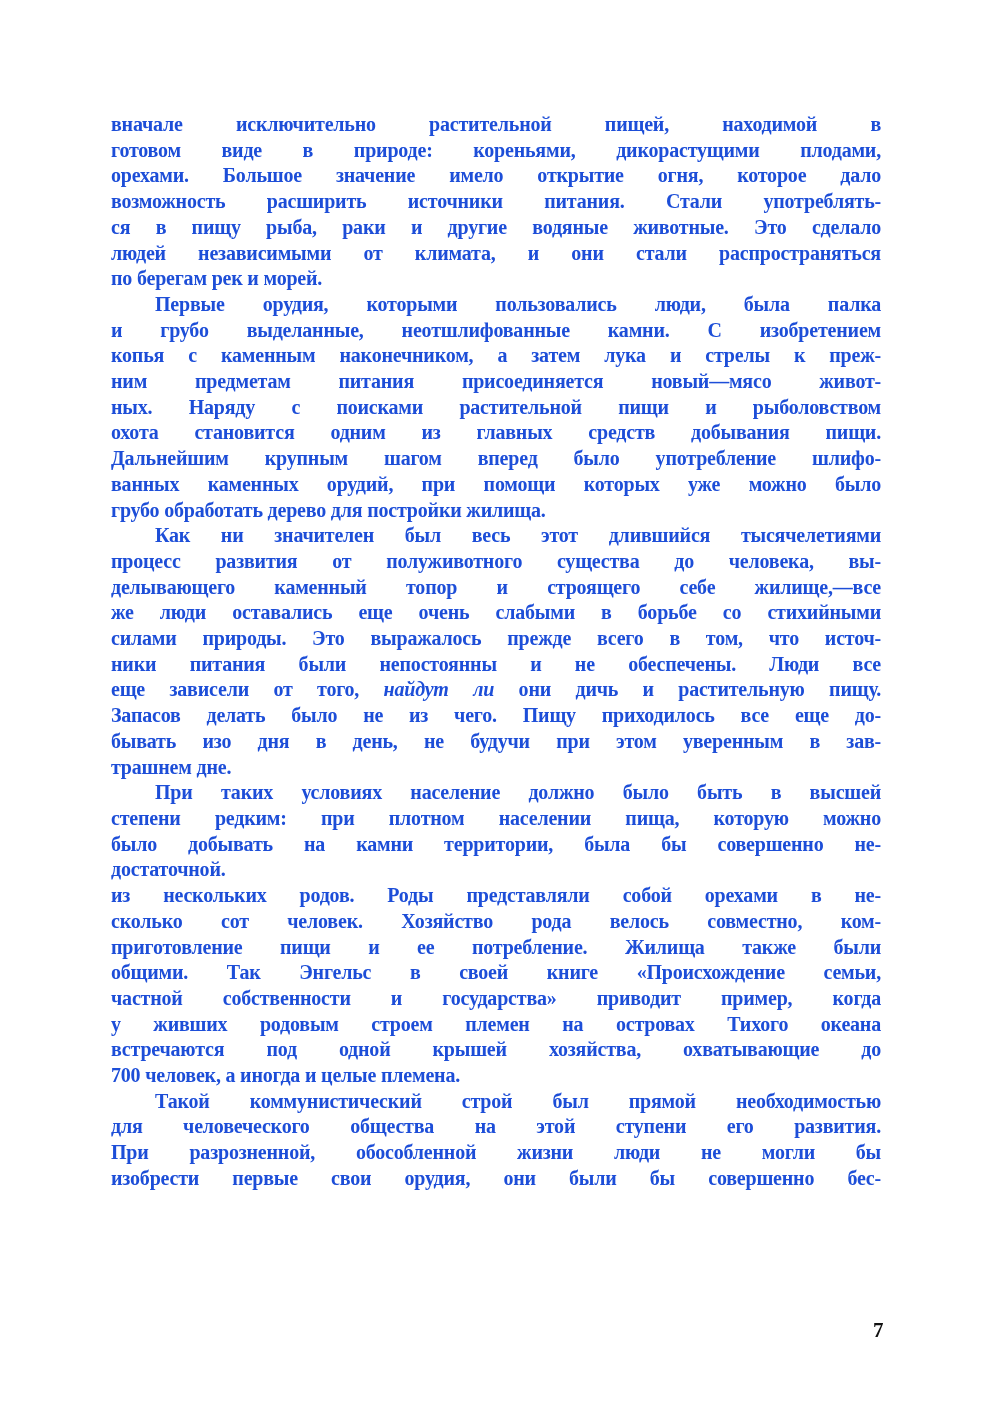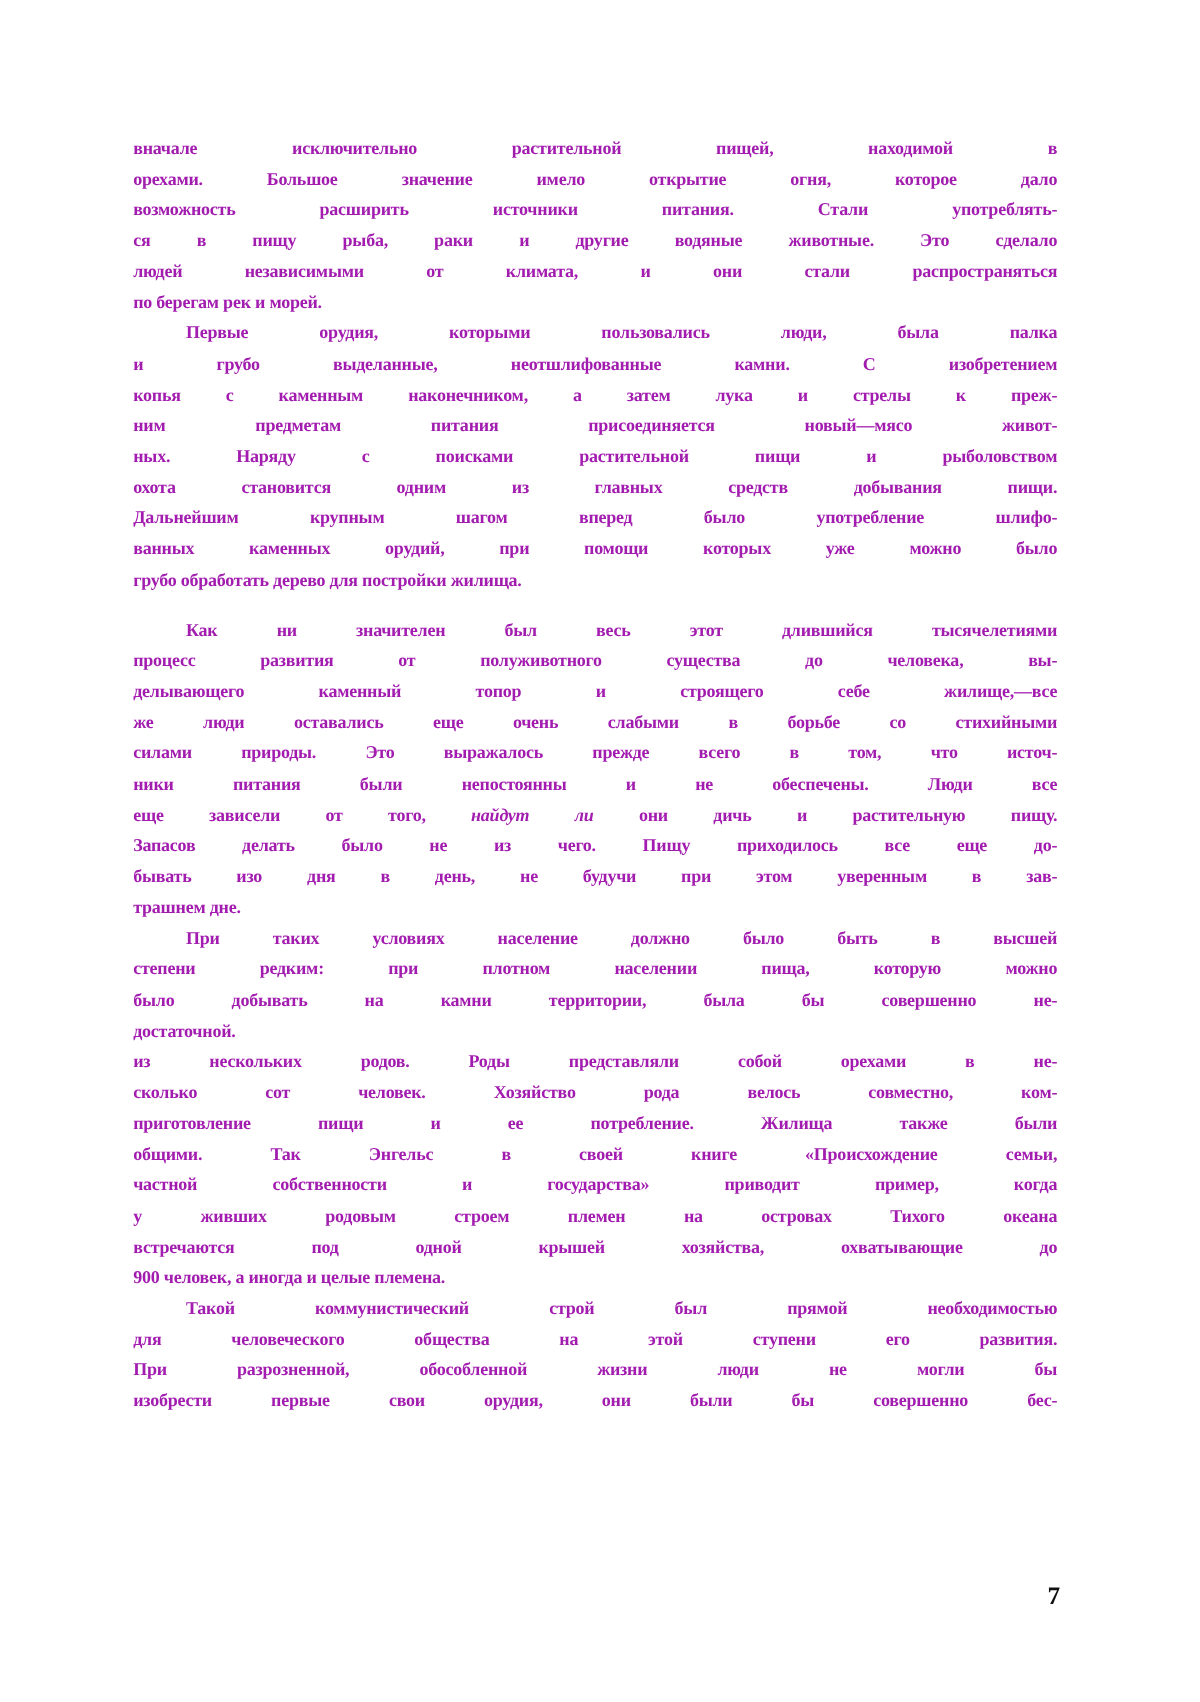--- a/index.html
+++ b/index.html
@@ -3,23 +3,23 @@
 <meta charset="utf-8">
 <style>
   html, body { margin: 0; padding: 0; background: #ffffff; }
   body { width: 1000px; height: 1418px; position: relative; overflow: hidden; }
   .page {
     position: absolute;
     left: 111px;
     top: 112px;
     width: 770px;
     font-family: "Liberation Serif", "DejaVu Serif", serif;
-    font-size: 15px;
+    font-size: 20px;
     line-height: 25.7px;
-    color: #a21caf;
+    color: #1d4ed8;
     font-weight: bold;
     letter-spacing: -0.2px;
   }
   .para {
     margin: 0;
     text-align: justify;
     text-indent: 0;
     hyphens: manual;
   }
   .line { display: block; text-align: justify; text-align-last: justify; white-space: nowrap; }
@@ -34,39 +34,40 @@
     font-size: 21px;
     color: #111;
   }
 </style>
 </head>
 <body>
 
 <div class="page" id="page-body">
     <div class="para">
       <span class="line">вначале исключительно растительной пищей, находимой в</span>
+      <span class="line">готовом виде в природе: кореньями, дикорастущими плодами,</span>
       <span class="line">орехами. Большое значение имело открытие огня, которое дало</span>
       <span class="line">возможность расширить источники питания. Стали употреблять-</span>
       <span class="line">ся в пищу рыба, раки и другие водяные животные. Это сделало</span>
       <span class="line">людей независимыми от климата, и они стали распространяться</span>
       <span class="line last">по берегам рек и морей.</span>
     </div>
     <div class="para">
       <span class="line" style="text-indent: 44px;">Первые орудия, которыми пользовались люди, была палка</span>
       <span class="line">и грубо выделанные, неотшлифованные камни. С изобретением</span>
       <span class="line">копья с каменным наконечником, а затем лука и стрелы к преж-</span>
       <span class="line">ним предметам питания присоединяется новый—мясо живот-</span>
       <span class="line">ных. Наряду с поисками растительной пищи и рыболовством</span>
       <span class="line">охота становится одним из главных средств добывания пищи.</span>
       <span class="line">Дальнейшим крупным шагом вперед было употребление шлифо-</span>
       <span class="line">ванных каменных орудий, при помощи которых уже можно было</span>
       <span class="line last">грубо обработать дерево для постройки жилища.</span>
     </div>
     <div class="para">
-      <span class="line" style="text-indent: 44px; margin-top: 16px;">Как ни значителен был весь этот длившийся тысячелетиями</span>
+      <span class="line" style="text-indent: 44px;">Как ни значителен был весь этот длившийся тысячелетиями</span>
       <span class="line">процесс развития от полуживотного существа до человека, вы-</span>
       <span class="line">делывающего каменный топор и строящего себе жилище,—все</span>
       <span class="line">же люди оставались еще очень слабыми в борьбе со стихийными</span>
       <span class="line">силами природы. Это выражалось прежде всего в том, что источ-</span>
       <span class="line">ники питания были непостоянны и не обеспечены. Люди все</span>
       <span class="line">еще зависели от того, <em>найдут ли</em> они дичь и растительную пищу.</span>
       <span class="line">Запасов делать было не из чего. Пищу приходилось все еще до-</span>
       <span class="line">бывать изо дня в день, не будучи при этом уверенным в зав-</span>
       <span class="line last">трашнем дне.</span>
     </div>
@@ -77,21 +78,21 @@
       <span class="line last">достаточной.</span>
     </div>
     <div class="para">
       <span class="line">из нескольких родов. Роды представляли собой орехами в не-</span>
       <span class="line">сколько сот человек. Хозяйство рода велось совместно, ком-</span>
       <span class="line">приготовление пищи и ее потребление. Жилища также были</span>
       <span class="line">общими. Так Энгельс в своей книге «Происхождение семьи,</span>
       <span class="line">частной собственности и государства» приводит пример, когда</span>
       <span class="line">у живших родовым строем племен на островах Тихого океана</span>
       <span class="line">встречаются под одной крышей хозяйства, охватывающие до</span>
-      <span class="line last">900 человек, а иногда и целые племена.</span>
+      <span class="line last">700 человек, а иногда и целые племена.</span>
     </div>
     <div class="para">
       <span class="line" style="text-indent: 44px;">Такой коммунистический строй был прямой необходимостью</span>
       <span class="line">для человеческого общества на этой ступени его развития.</span>
       <span class="line">При разрозненной, обособленной жизни люди не могли бы</span>
       <span class="line">изобрести первые свои орудия, они были бы совершенно бес-</span>
     </div>
   </div>
 <div class="page-number">7</div>
 

